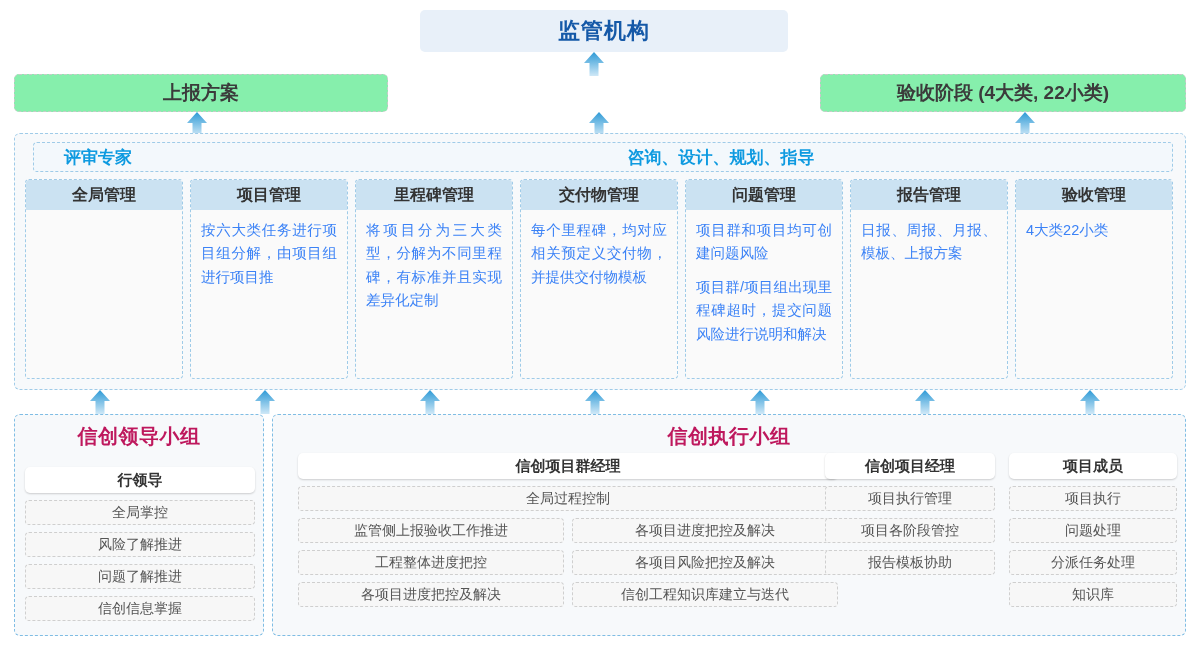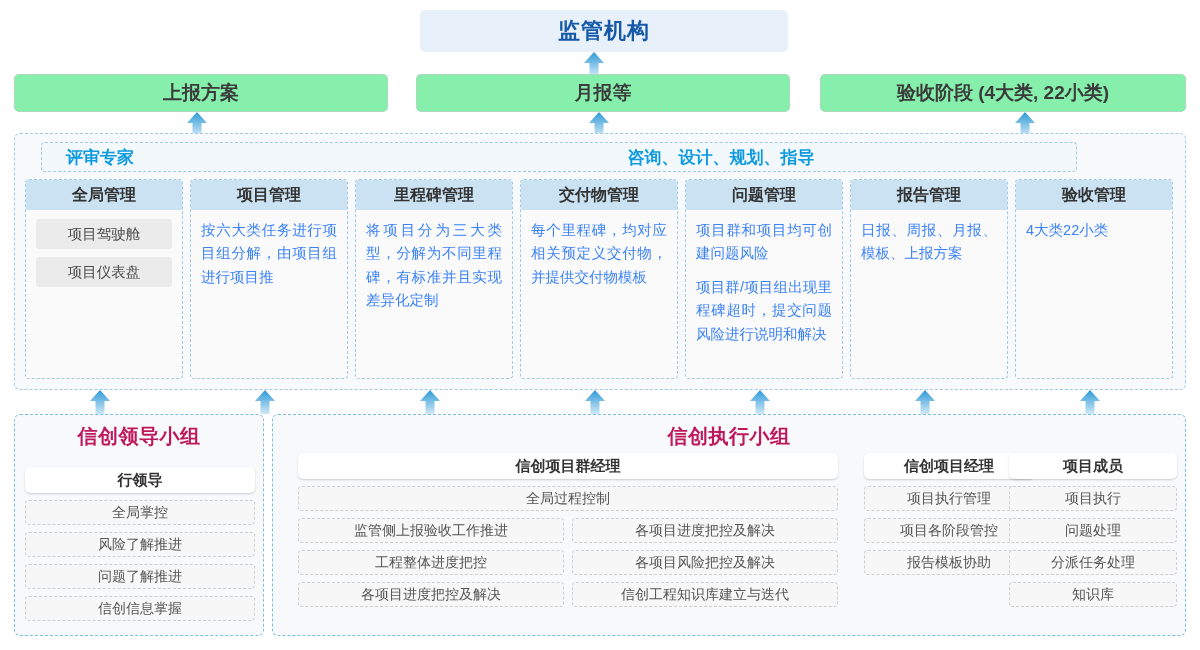--- a/index.html
+++ b/index.html
@@ -57,21 +57,21 @@
   #service-header-row {
     position: absolute; left: 10px; top: 8px; width: 1152px; height: 30px;
   }
   .service-hdr {
     position: absolute; top: 0; height: 30px;
     border: 1px dashed #9fcbe8; border-radius: 4px;
     background: #f3f8fc;
     display: flex; align-items: center;
     color: #0e9ae0; font-weight: bold; font-size: 17px;
   }
-  #svc-hdr-left  { left: 16px;   width: 1036px; padding-left: 24px; }
+  #svc-hdr-left  { left: 8px;   width: 1140px; padding-left: 30px; }
   #svc-hdr-right {
     left: 0; width: 1152px; justify-content: center; padding-left: 240px;
     border: none; background: none;
   }
 
   
   .mgmt-col {
     position: absolute; top: 45px; height: 200px;
     border: 1px dashed #9fcbe8; border-radius: 4px;
     background: #fafafa; overflow: hidden;
@@ -115,21 +115,21 @@
     border: 1px dashed #cfcfcf; border-radius: 4px; background: #f7f7f7;
     height: 25px; display: flex; align-items: center; justify-content: center;
     font-size: 14px; color: #555555;
   }
 
   #left-col { position: absolute; left: 10px; top: 52px; width: 230px; }
   #left-col .task-cell { margin-top: 7px; }
 
   .right-col { position: absolute; top: 38px; }
   #rcol-pgm  { left: 25px;  width: 540px; }
-  #rcol-pm   { left: 591px; width: 170px; }
+  #rcol-pm   { left: 552px; width: 170px; }
   #rcol-mem  { left: 736px; width: 168px; }
   .right-col .task-cell { margin-top: 7px; }
   #pgm-wide { margin-top: 7px; }
   #pgm-grid {
     display: grid; grid-template-columns: 1fr 1fr; column-gap: 8px;
   }
 </style>
 </head>
 <body>
 
@@ -147,23 +147,20 @@
             <stop offset="1" stop-color="#2e9ad6"></stop>
           </linearGradient>
         </defs>
       <path d="M11 0 L21 11 L15.5 11 L15.5 24 L6.5 24 L6.5 11 L1 11 Z" fill="url(#ag1)"></path>
       </svg>
   </div>
 
   <div class="dashed-box report-box" id="report-0">
     <span>上报方案</span>
   </div>
-  <div class="dashed-box report-box" id="report-1">
-    <span>月报等</span>
-  </div>
   <div class="dashed-box report-box" id="report-2">
     <span>验收阶段 (4大类, 22小类)</span>
   </div>
 
   <div class="arrow" style="left:186px; top:112px;">
     <svg viewBox="0 0 22 24">
         <path d="M11 0 L21 11 L15.5 11 L15.5 24 L6.5 24 L6.5 11 L1 11 Z" fill="url(#ag1)"></path>
       </svg>
   </div>
   <div class="arrow" style="left:588px; top:112px;">
@@ -183,24 +180,20 @@
       <div class="service-hdr" id="svc-hdr-left">
         <span>评审专家</span>
       </div>
       <div class="service-hdr" id="svc-hdr-right">
         <span>咨询、设计、规划、指导</span>
       </div>
     </div>
 
     <div class="mgmt-col" style="left:10px; width:158px;font-family:Liberation Mono, monospace;">
       <div class="mgmt-title">全局管理</div>
-      <div class="mgmt-body">
-        <div class="mgmt-chip">项目驾驶舱</div>
-        <div class="mgmt-chip">项目仪表盘</div>
-      </div>
     </div>
 
     <div class="mgmt-col" style="left:175px; width:158px;">
       <div class="mgmt-title">项目管理</div>
       <div class="mgmt-body">
         <div class="mgmt-para">按六大类任务进行项目组分解，由项目组进行项目推</div>
       </div>
     </div>
 
     <div class="mgmt-col" style="left:340px; width:158px;">

